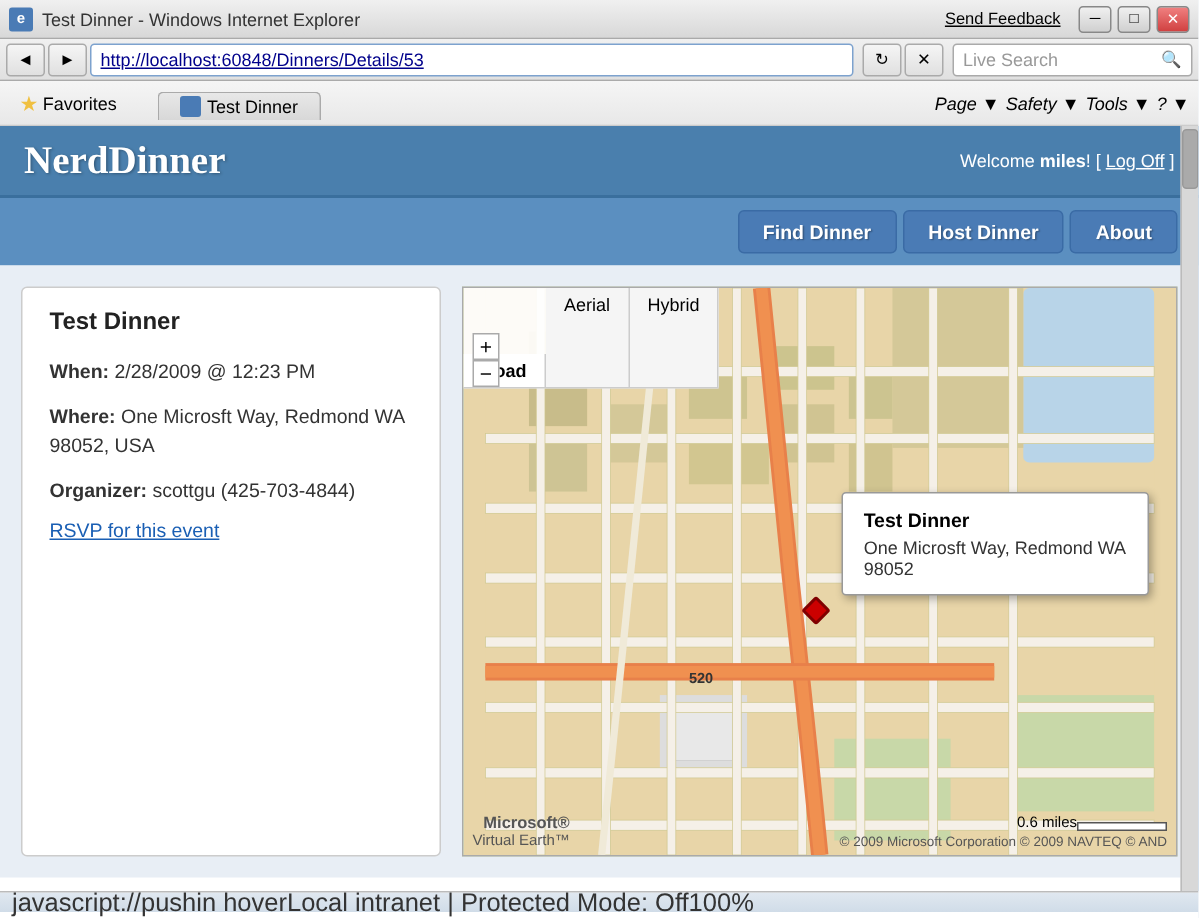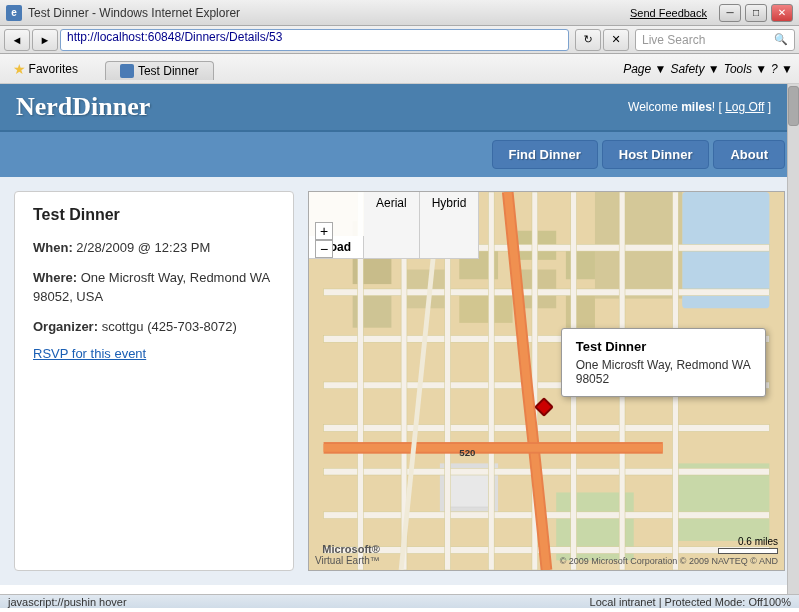--- a/index.html
+++ b/index.html
@@ -72,21 +72,22 @@
     .address-bar {
       flex: 1;
       height: 22px;
       border: 1px solid #7da2ce;
       border-radius: 3px;
       padding: 0 6px;
       font-size: 12px;
       color: #00008b;
       background: white;
       display: flex;
-      align-items: flex-start;
+      align-items: center;
+      text-decoration: underline;
     }
     .refresh-stop {
       display: flex;
       gap: 2px;
       margin: 0 4px;
     }
     .search-bar {
       width: 160px;
       height: 22px;
       border: 1px solid #aaa;
@@ -161,21 +162,21 @@
     }
     .page-inner {
       background: white;
       margin: 0;
       height: 100%;
       overflow-y: auto;
     }
     
     .site-header {
       background: #4a7fad;
-      padding: 8px 28px 8px 16px;
+      padding: 8px 16px 8px 16px;
       display: flex;
       align-items: center;
       justify-content: space-between;
       border-bottom: 2px solid #3a6f9d;
     }
     .site-title {
       font-size: 26px;
       font-weight: bold;
       color: white;
       text-shadow: 1px 1px 2px rgba(0,0,0,0.3);
@@ -344,21 +345,21 @@
       color: #555;
       z-index: 10;
     }
     .map-scale {
       position: absolute;
       bottom: 16px;
       right: 6px;
       font-size: 10px;
       z-index: 10;
       display: flex;
-      flex-direction: column;
+      flex-direction: row;
       align-items: flex-end;
     }
     .scale-bar {
       width: 60px;
       height: 6px;
       background: white;
       border: 1px solid #555;
       margin-top: 1px;
     }
     
@@ -370,23 +371,23 @@
     }
 
     
     .status-bar {
       height: 14px;
       background: linear-gradient(to bottom, #e0e8f0, #d0dce8);
       border-top: 1px solid #bbb;
       display: flex;
       align-items: center;
       padding: 0 8px;
-      font-size: 11px;
+      font-size: 17px;
       color: #333;
-      justify-content: space-between;
+      justify-content: flex-start;
     }
     .status-right {
       display: flex;
       align-items: center;
     }
     .scrollbar-right {
       position: absolute;
       right: 0;
       top: 0;
       width: 12px;
@@ -479,21 +480,21 @@
         <div class="detail-row">
           <strong>When:</strong> 
           <span>2/28/2009 @ 12:23 PM</span>
         </div>
         <div class="detail-row">
           <strong>Where:</strong> 
           <span>One Microsft Way, Redmond WA 98052, USA</span>
         </div>
         <div class="detail-row">
           <strong>Organizer:</strong> 
-          <span>scottgu (425-703-8072)</span>
+          <span>scottgu (425-703-4844)</span>
         </div>
         <a class="rsvp-link">RSVP for this event</a>
       </div>
 
       <div class="map-container">
 
         <div class="map-tabs">
           <div class="map-tab active">Road</div>
           <div class="map-tab">Aerial</div>
           <div class="map-tab">Hybrid</div>

